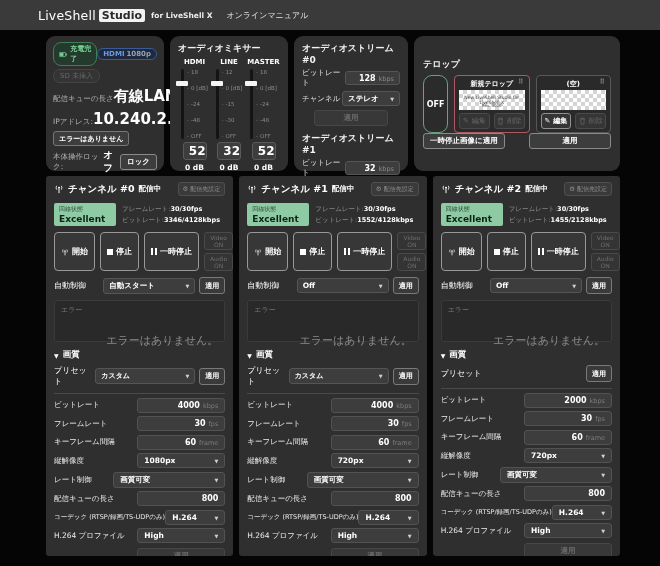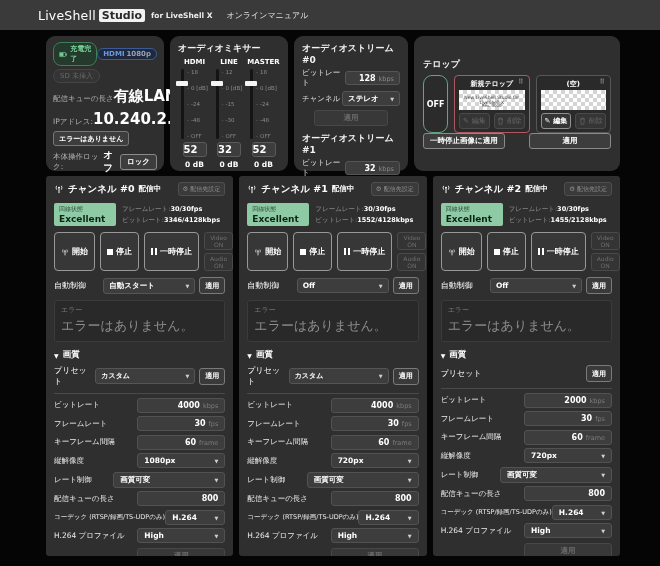--- a/index.html
+++ b/index.html
@@ -50,21 +50,21 @@
   .panel-title { font-size:9px; font-weight:600; color:#f2f2f2; }
   .mixer-cols { display:flex; justify-content:space-between; margin-top:3px; }
   .mcol { display:flex; flex-direction:column; align-items:center; width:33px; }
   .mname { font-size:7px; font-weight:bold; }
   .slider { display:flex; gap:3px; margin-top:3px; height:70px; }
   .track { width:3px; background:#141414; border-radius:2px; position:relative; }
   .handle { position:absolute; left:-5px; top:12px; width:12px; height:5px; background:#f4f4f4; border-radius:1px; cursor:grab; }
   .ticks { display:flex; flex-direction:column; justify-content:space-between; }
   .tick { font-size:5.5px; color:#8b8b8b; white-space:nowrap; }
   .tick::before { content:"-"; margin-right:2px; color:#6a6a6a; }
-  .mval { margin-top:3px; width:24px; text-align:left; background:#3d3d3d; border:1px solid #5a5a5a; border-radius:3px; font-size:10px; font-weight:bold; padding:1px 0; cursor:pointer; }
+  .mval { margin-top:3px; width:24px; text-align:right; background:#3d3d3d; border:1px solid #5a5a5a; border-radius:3px; font-size:12px; font-weight:bold; padding:1px 0; cursor:pointer; }
   .mdb { margin-top:3px; font-size:7.5px; font-weight:bold; }
 
   
   .p-streams { width:114px; padding:6px 8px; }
   .as-block + .as-block { margin-top:6px; }
   .as-row { display:flex; align-items:center; justify-content:space-between; margin-top:3px; }
   .as-label { font-size:7.5px; color:#e0e0e0; }
   .num-box { background:#3d3d3d; border:1px solid #555; border-radius:3px; display:flex; align-items:baseline; justify-content:flex-end; gap:3px; padding:1.5px 5px; width:58px; cursor:text; }
   .num-box .num { font-weight:bold; font-size:8px; }
   .num-box .unit { font-size:6.5px; color:#8a8a8a; }
@@ -115,21 +115,21 @@
   .pause-icon { display:inline-flex; gap:2px; }
   .pause-icon i { width:2px; height:7px; background:currentColor; }
   .av-stack { margin-left:auto; display:flex; flex-direction:column; gap:3px; justify-content:center; }
   .avbtn { background:#343434; border:1px solid #4a4a4a; color:#6e6e6e; font-size:6px; border-radius:3px; padding:1px 5px; text-align:center; }
   .ch-auto { display:flex; align-items:center; margin-top:6px; gap:4px; }
   .ch-auto .albl { font-size:8px; flex:1; }
   .dd-mid { width:92px; font-size:7.5px; padding:2px 5px; }
   .apply-sm { background:#3a3a3a; border:1px solid #7a7a7a; border-radius:3px; color:#fff; font-size:7px; font-weight:600; padding:2.5px 5px; cursor:pointer; white-space:nowrap; }
   .ch-error { background:#292929; border:1px solid #3b3b3b; border-radius:3px; margin-top:6px; padding:4px 6px; height:42px; flex:none; }
   .err-t { font-size:7px; color:#757575; }
-  .err-m { font-size:13px; color:#8d8d8d; margin-top:2px; }
+  .err-m { font-size:11px; color:#8d8d8d; margin-top:18px;text-align:right; }
   .sec-head { margin-top:7px; font-size:8.5px; font-weight:bold; display:flex; align-items:center; gap:4px; cursor:pointer; }
   .tri-open::before { content:"▼"; font-size:6px; }
   .ch-preset { display:flex; align-items:center; margin-top:4px; gap:4px; }
   .ch-preset .albl { font-size:8px; flex:1; }
   .dd-preset { width:100px; font-size:7px; padding:2px 5px; }
   .divider { border-top:1px solid #4a4a4a; margin-top:6px; }
   .srow { display:flex; align-items:center; justify-content:space-between; margin-top:3.5px; }
   .srow .slbl { font-size:7.5px; color:#ececec; white-space:nowrap; }
   .srow .slbl.long { font-size:6.5px; }
   .ibox { width:88px; display:flex; justify-content:flex-end; align-items:baseline; gap:3px; background:#3d3d3d; border:1px solid #525252; border-radius:3px; padding:2px 6px; cursor:text; }

